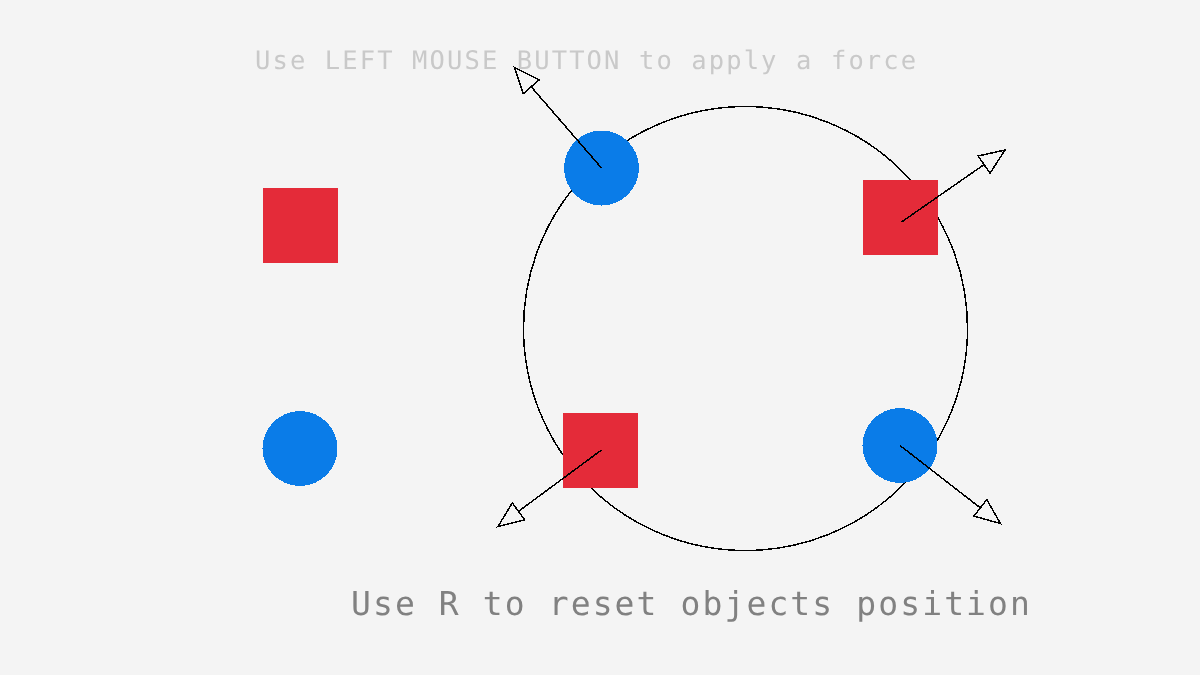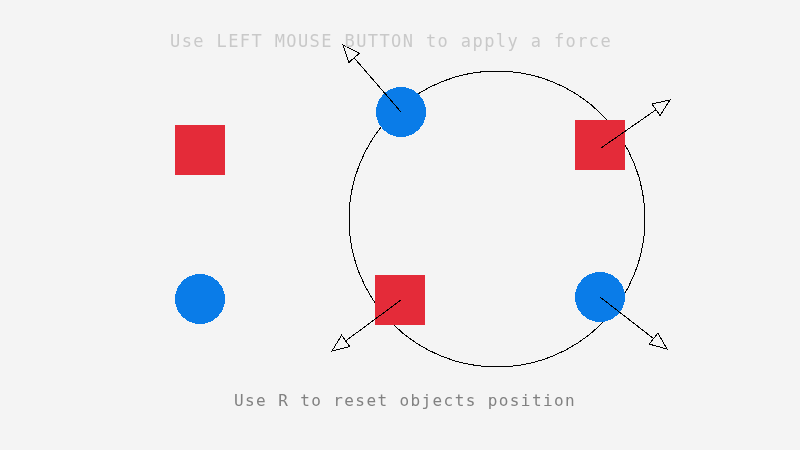--- a/index.html
+++ b/index.html
@@ -37,21 +37,21 @@
   }
   #hint-top {
     left: 170px;
     top: 31px;
     font-size: 17px;
     color: #c9c9c9;
   }
   #hint-bottom {
     left: 234px;
     top: 391px;
-    font-size: 16px;
+    font-size: 22px;
     color: #818181;
   }
 </style>
 </head>
 <body>
 
 <div id="stage">
 
   <svg id="scene-svg" viewBox="0 0 800 450" xmlns="http://www.w3.org/2000/svg" shape-rendering="crispEdges">
 

